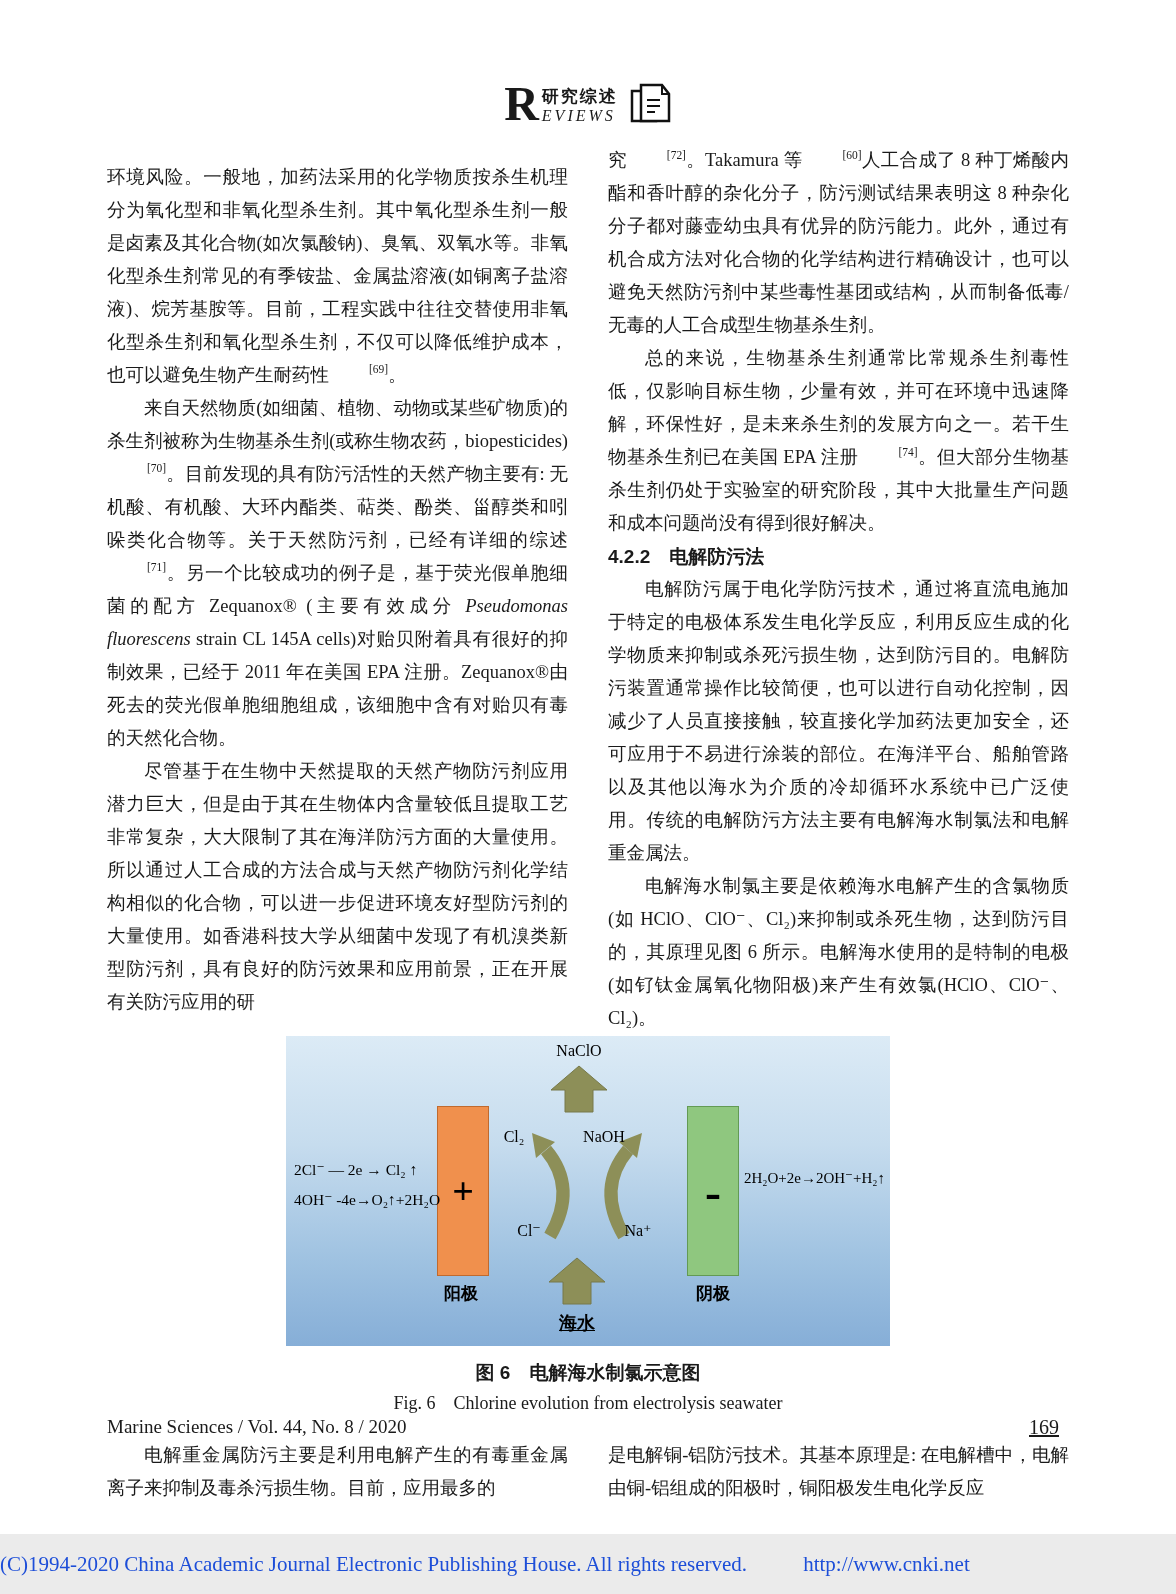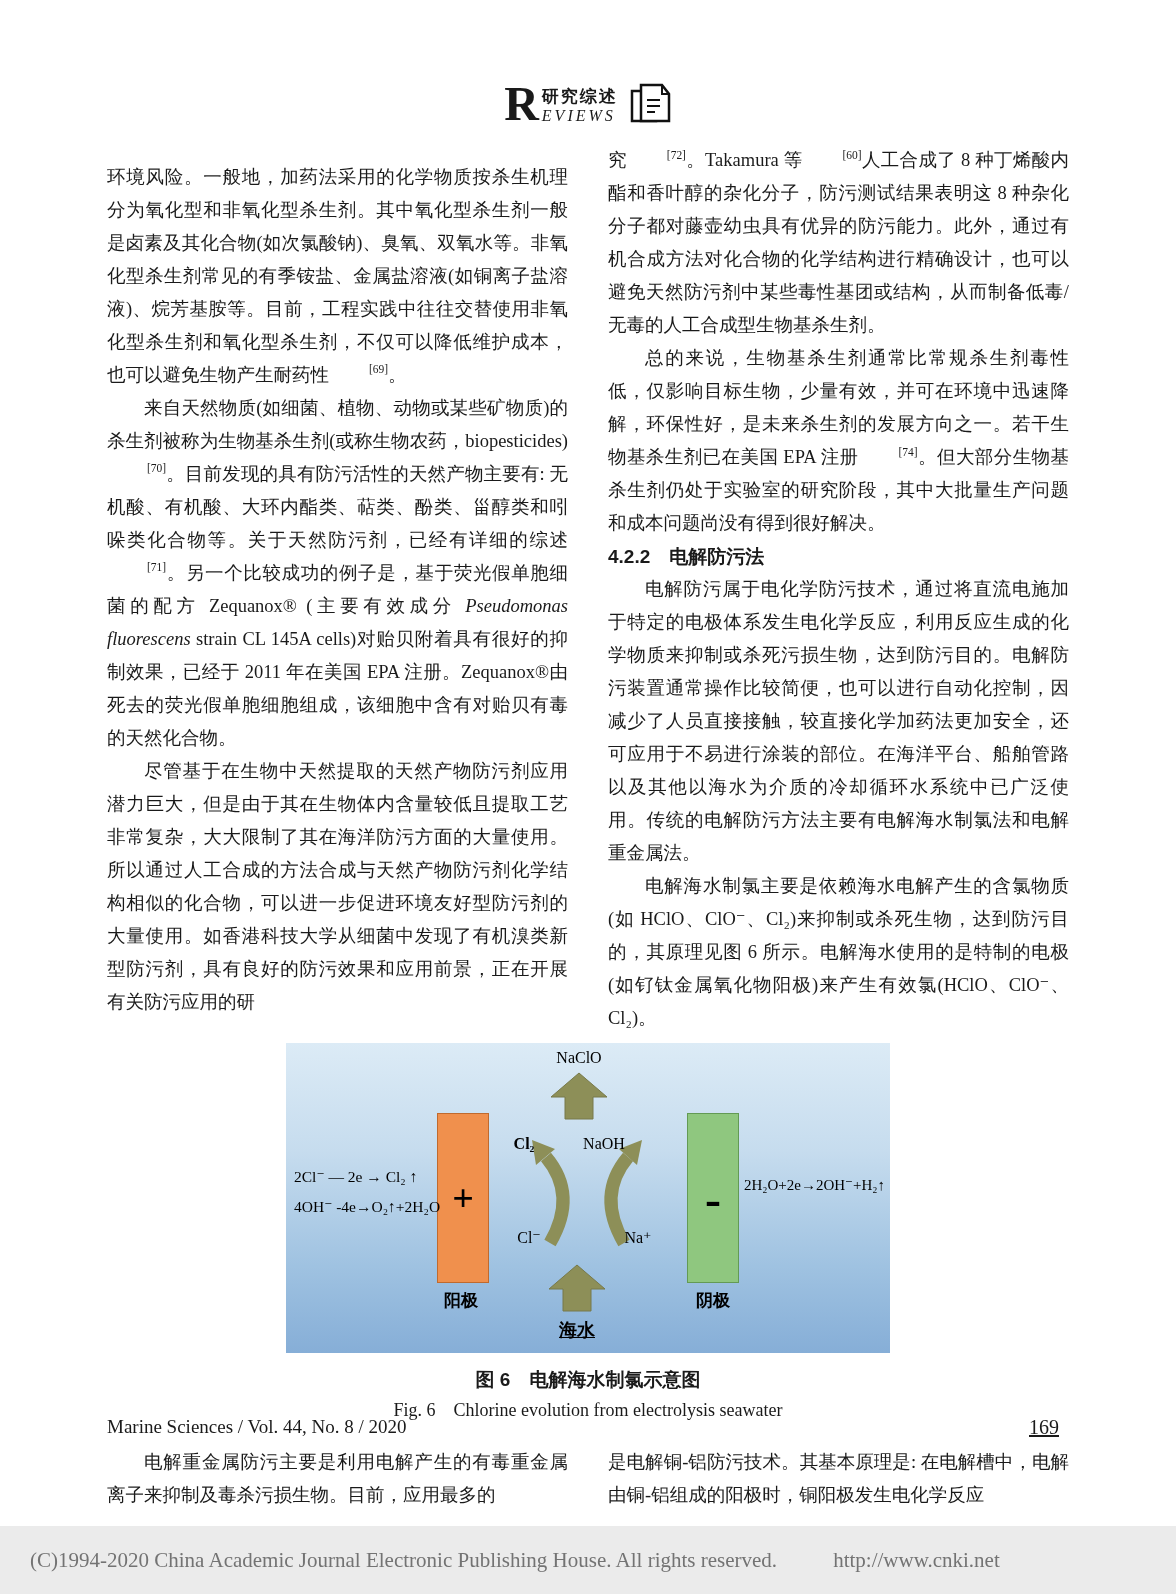--- a/index.html
+++ b/index.html
@@ -20,32 +20,32 @@
   .cols { width:962px; margin:16px auto 0; display:flex; gap:40px; align-items:center; }
   .col { flex:1; font-size:18.5px; line-height:33px; text-align:justify; }
   .para { text-align:justify; }
   .para.indent { text-indent:2em; }
   .sec-heading { font-size:19px; line-height:33px; font-weight:bold;
                  font-family:"Liberation Sans","DejaVu Sans",sans-serif; }
   sup { font-size:0.62em; line-height:0; vertical-align:super;padding-left:40px; }
   i { font-style:italic; }
 
   
-  .figure-block { width:604px; margin:8px auto 0; text-align:center; }
+  .figure-block { width:604px; margin:1px auto 0; text-align:center; }
   .fig-canvas { position:relative; width:604px; height:310px; text-align:left;
                 background:linear-gradient(180deg,#dcebf6 0%,#c6dcee 35%,#9fc2e1 72%,#86aed7 100%); }
   .fig-arrows { position:absolute; left:0; top:0; }
   .fig-label { position:absolute; font-size:16px; white-space:nowrap; color:#000; }
   .ctr { transform:translateX(-50%); }
   .electrode { position:absolute; top:70px; width:52px; height:170px; display:flex;
                align-items:center; justify-content:center; font-weight:bold; color:#000; }
   .anode { left:151px; background:#f0904d; border:1px solid #c06a2e; font-size:38px; }
   .cathode { left:401px; background:#8fc77f; border:1px solid #639a54; font-size:48px; }
   .lab-naclo { left:293px; top:6px; }
-  .lab-cl2 { left:238px; top:92px;font-weight:bold; }
+  .lab-cl2 { left:228px; top:92px; }
   .lab-naoh { left:318px; top:92px; }
   .lab-clion { left:243px; top:185px; }
   .lab-naion { left:352px; top:185px; }
   .lab-anode { left:175px; top:246px; font-weight:bold; font-size:17px;
                font-family:"Liberation Sans","DejaVu Sans",sans-serif; }
   .lab-cathode { left:427px; top:246px; font-weight:bold; font-size:17px;
                  font-family:"Liberation Sans","DejaVu Sans",sans-serif; }
   .lab-seawater { left:291px; top:275px; font-weight:bold; font-size:18px;
                   font-family:"Liberation Sans","DejaVu Sans",sans-serif;text-decoration:underline; }
   .eq { font-size:15.5px; }
@@ -54,22 +54,22 @@
   .eq3 { right:5px; top:133px; font-size:15px; }
   .fig-caption-cn { margin-top:14px; font-size:19px; font-weight:bold;
                     font-family:"Liberation Sans","DejaVu Sans",sans-serif; }
   .fig-caption-en { margin-top:5px; font-size:18px; }
 
   
   .footer { position:absolute; left:107px; right:107px; top:1416px; text-align:left; font-size:19px; }
   .footer-page { position:absolute; right:10px; top:0; font-size:20px;text-decoration:underline; }
 
   
-  .copyright { position:absolute; left:0; right:0; bottom:0; height:68px; background:#ebebeb;
-               display:flex; align-items:center; padding-left:30px; color:#737373; font-size:21px; }
+  .copyright { position:absolute; left:0; right:0; bottom:0; height:60px; background:#ebebeb;
+               display:flex; align-items:center; color:#1d4ed8; font-size:21px; }
   .copyright .url { margin-left:56px; }
 </style>
 </head>
 <body>
 
 <div class="page">
 
   <div class="header">
     <span class="logo-r">R</span>
     <span class="logo-stack">

